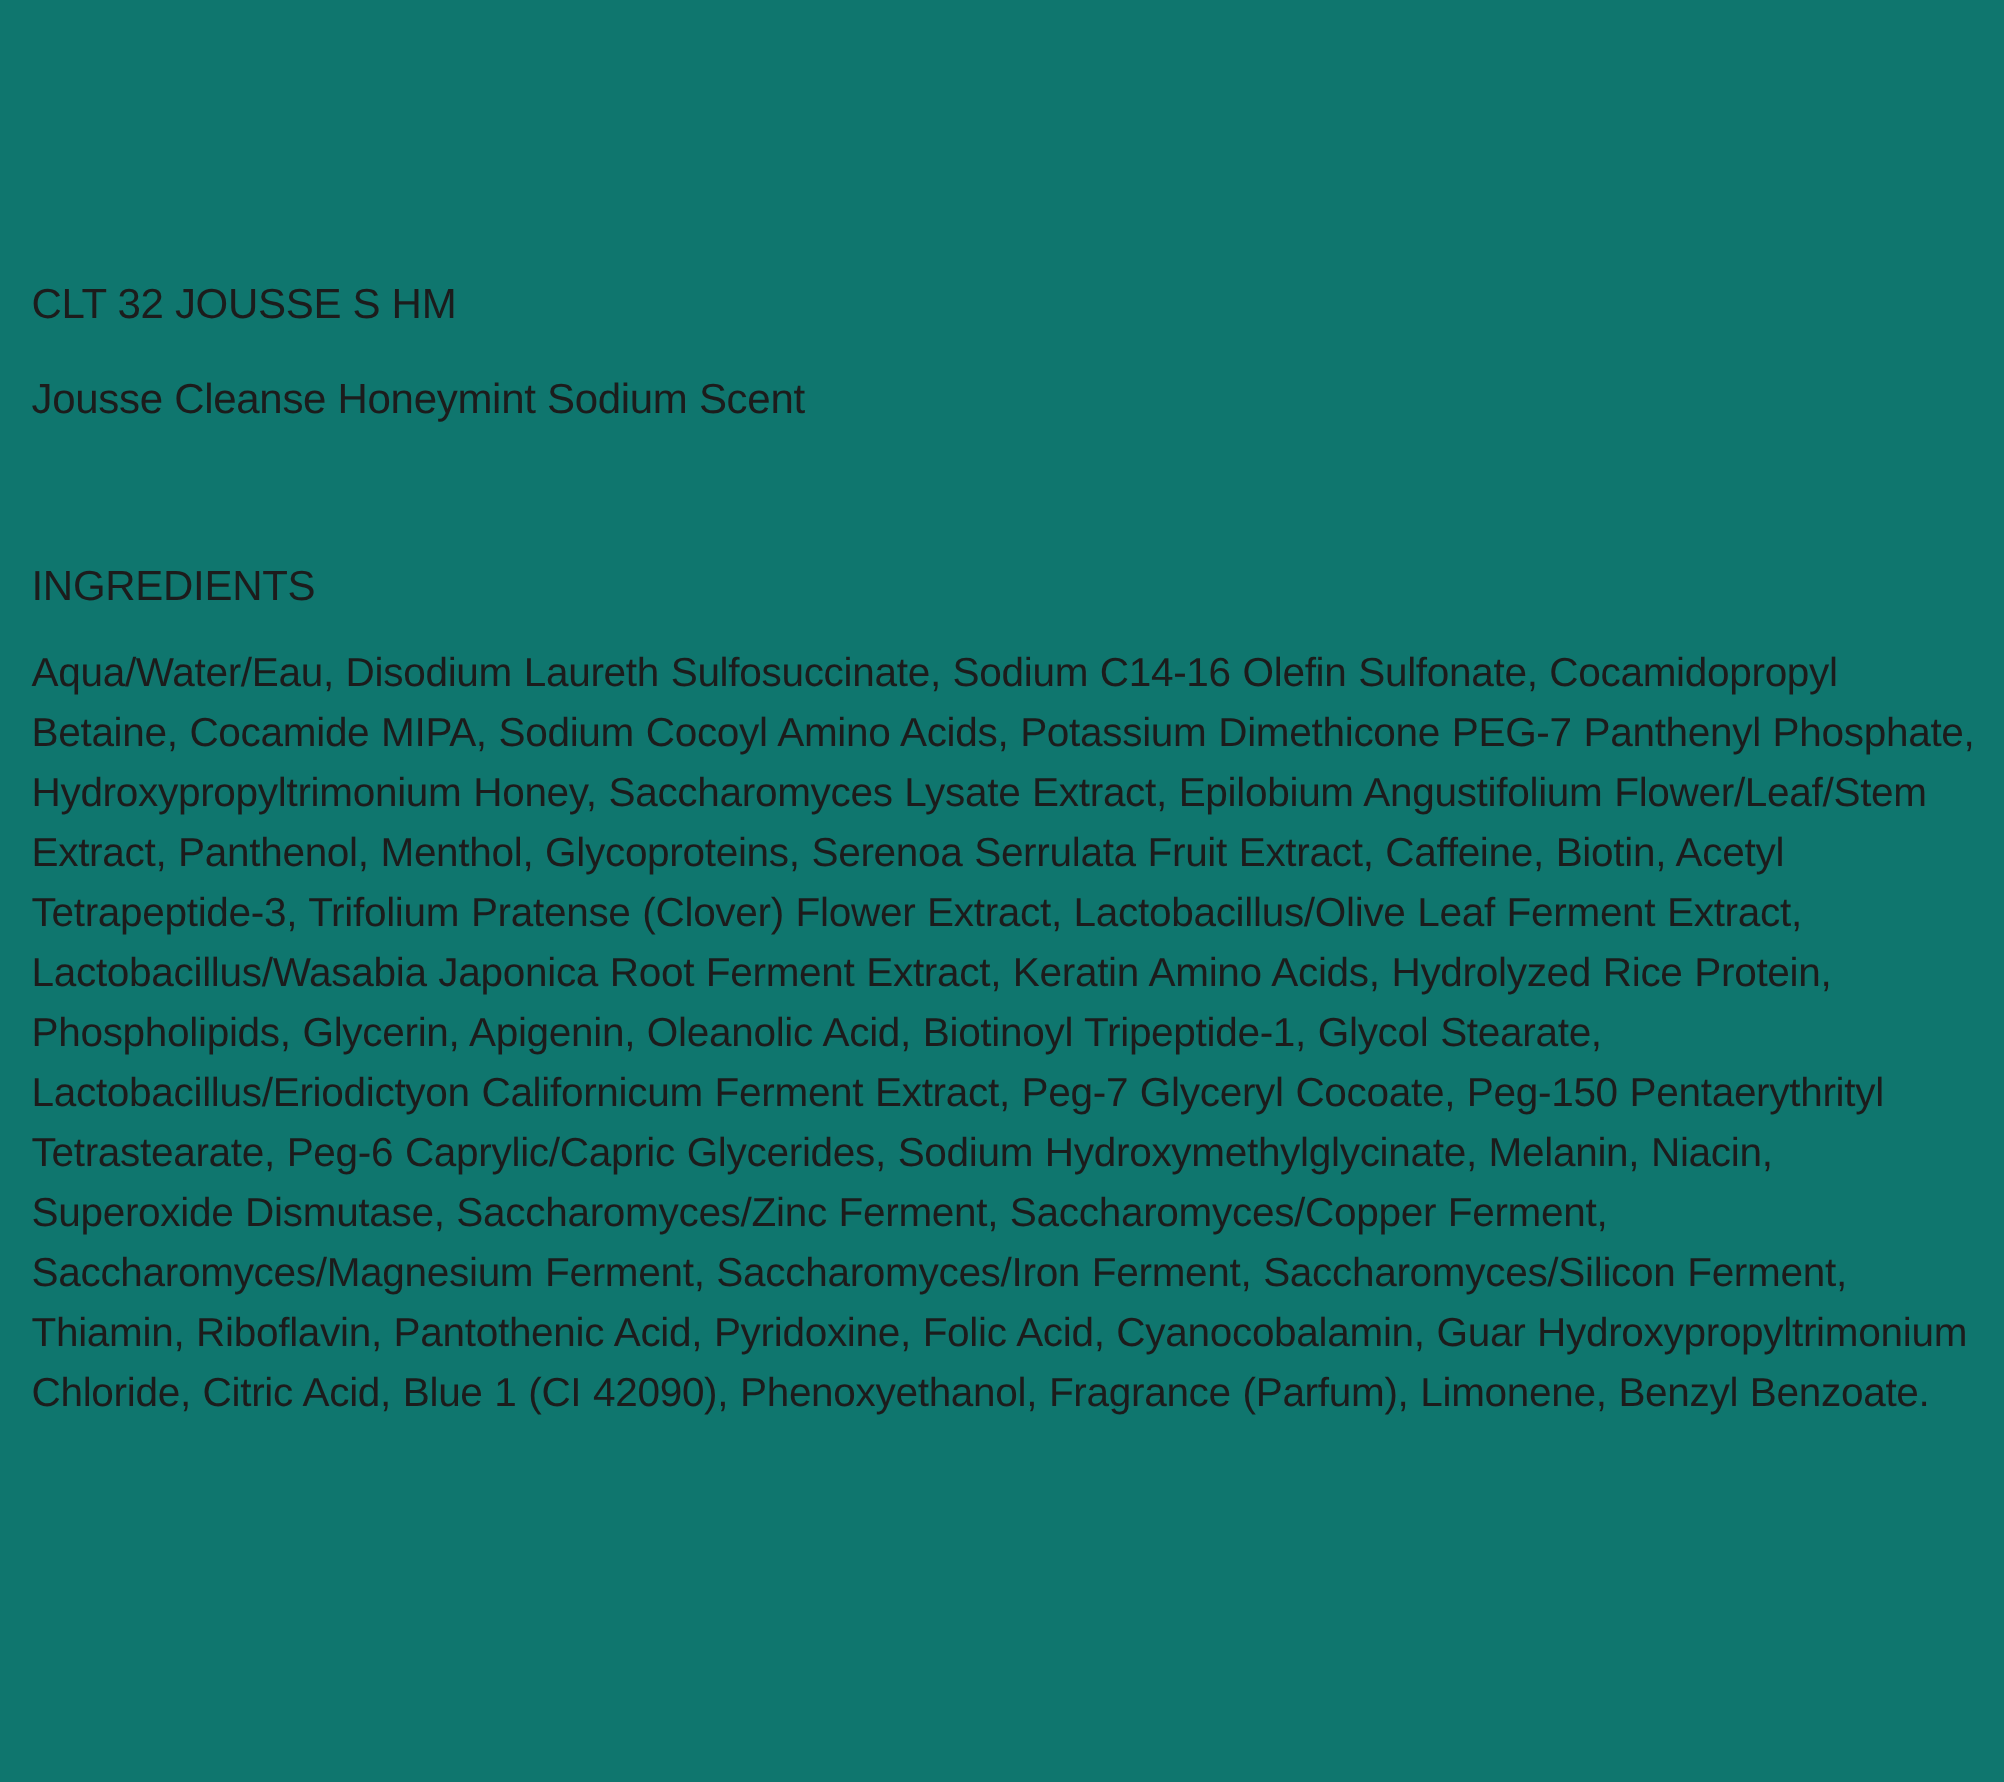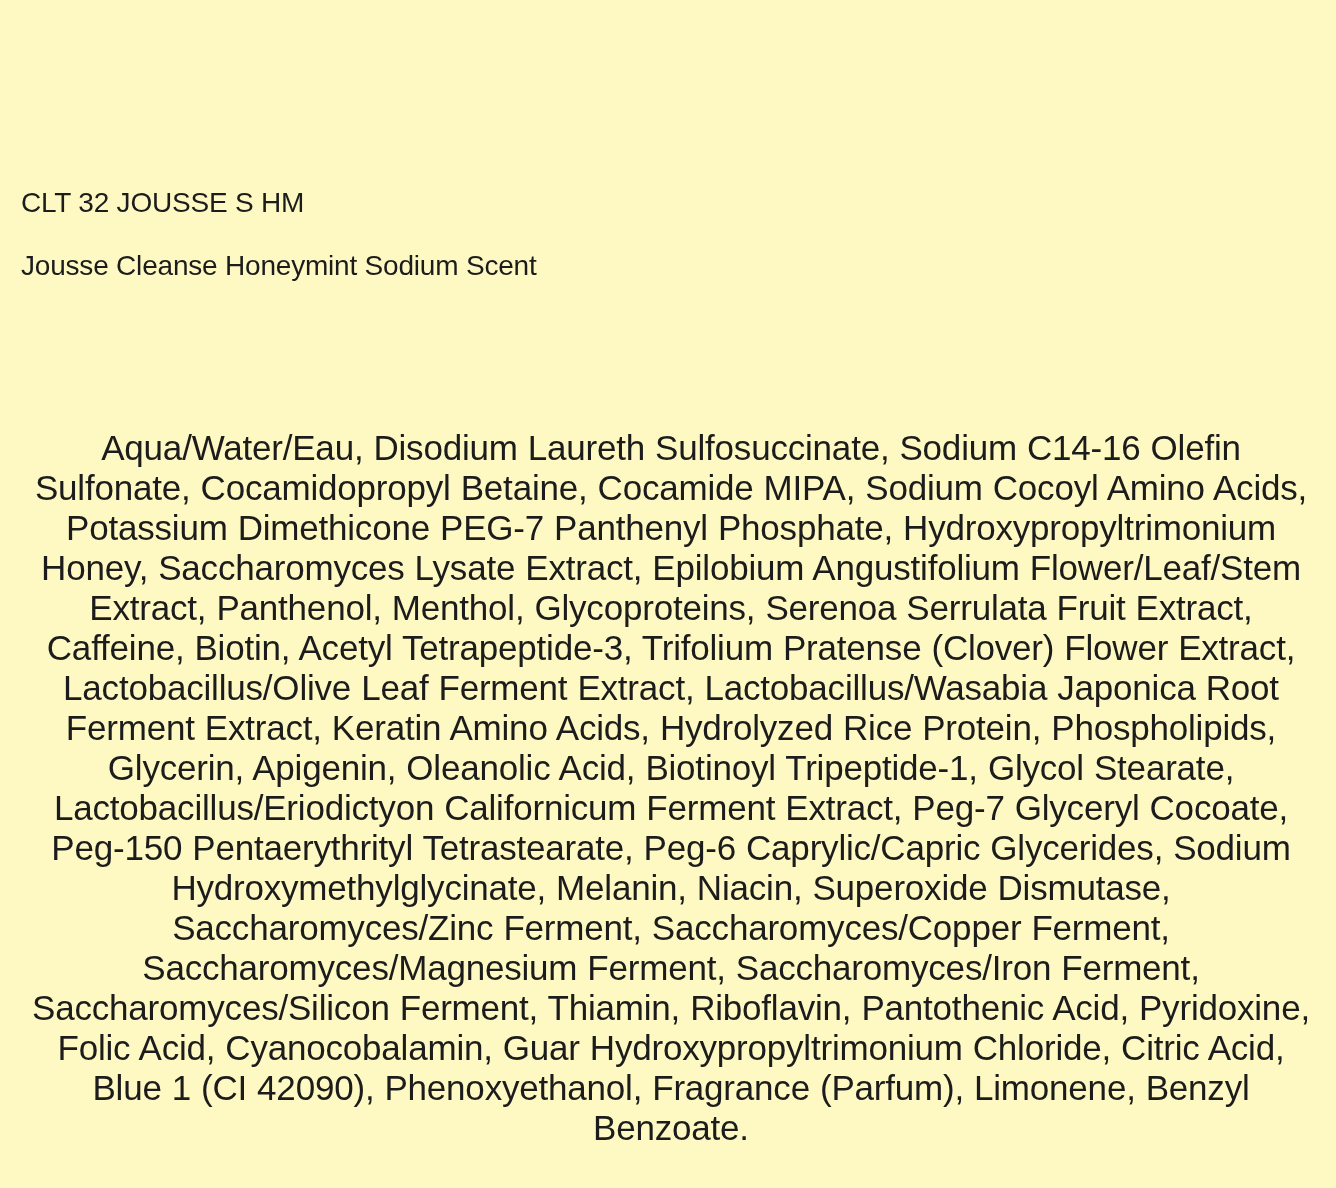--- a/index.html
+++ b/index.html
@@ -11,21 +11,21 @@
     width: 1336px;
     height: 1188px;
     position: relative;
     font-family: "Liberation Sans", sans-serif;
     color: #1c1c1c;
     -webkit-font-smoothing: antialiased;
   }
   .page {
     position: absolute;
     inset: 0;
-    background: #fef9c3;
+    background: #0f766e;
     overflow: hidden;
   }
   .product-code {
     position: absolute;
     left: 21px;
     top: 186px;
     font-size: 28px;
     line-height: 34px;
     letter-spacing: -0.2px;
     white-space: nowrap;
@@ -46,30 +46,31 @@
     font-size: 28px;
     line-height: 34px;
     letter-spacing: -0.2px;
     white-space: nowrap;
   }
   .ingredients-text {
     position: absolute;
     left: 21px;
     top: 428px;
     width: 1300px;
-    font-size: 35px;
+    font-size: 27px;
     line-height: 40px;
     letter-spacing: -0.2px;
-    text-align: center;
+    text-align: left;
     word-spacing: 0.5px;
   }
 </style>
 </head>
 <body>
 
 <div class="page">
   <div class="product-code">CLT 32 JOUSSE S HM</div>
 
   <div class="product-name">Jousse Cleanse Honeymint Sodium Scent</div>
 
+  <div class="ingredients-heading">INGREDIENTS</div>
 
   <div class="ingredients-text">Aqua/Water/Eau, Disodium Laureth Sulfosuccinate, Sodium C14-16 Olefin Sulfonate, Cocamidopropyl Betaine, Cocamide MIPA, Sodium Cocoyl Amino Acids, Potassium Dimethicone PEG-7 Panthenyl Phosphate, Hydroxypropyltrimonium Honey, Saccharomyces Lysate Extract, Epilobium Angustifolium Flower/Leaf/Stem Extract, Panthenol, Menthol, Glycoproteins, Serenoa Serrulata Fruit Extract, Caffeine, Biotin, Acetyl Tetrapeptide-3, Trifolium Pratense (Clover) Flower Extract, Lactobacillus/Olive Leaf Ferment Extract, Lactobacillus/Wasabia Japonica Root Ferment Extract, Keratin Amino Acids, Hydrolyzed Rice Protein, Phospholipids, Glycerin, Apigenin, Oleanolic Acid, Biotinoyl Tripeptide-1, Glycol Stearate, Lactobacillus/Eriodictyon Californicum Ferment Extract, Peg-7 Glyceryl Cocoate, Peg-150 Pentaerythrityl Tetrastearate, Peg-6 Caprylic/Capric Glycerides, Sodium Hydroxymethylglycinate, Melanin, Niacin, Superoxide Dismutase, Saccharomyces/Zinc Ferment, Saccharomyces/Copper Ferment, Saccharomyces/Magnesium Ferment, Saccharomyces/Iron Ferment, Saccharomyces/Silicon Ferment, Thiamin, Riboflavin, Pantothenic Acid, Pyridoxine, Folic Acid, Cyanocobalamin, Guar Hydroxypropyltrimonium Chloride, Citric Acid, Blue 1 (CI 42090), Phenoxyethanol, Fragrance (Parfum), Limonene, Benzyl Benzoate.</div>
 </div>
 
 </body></html>

